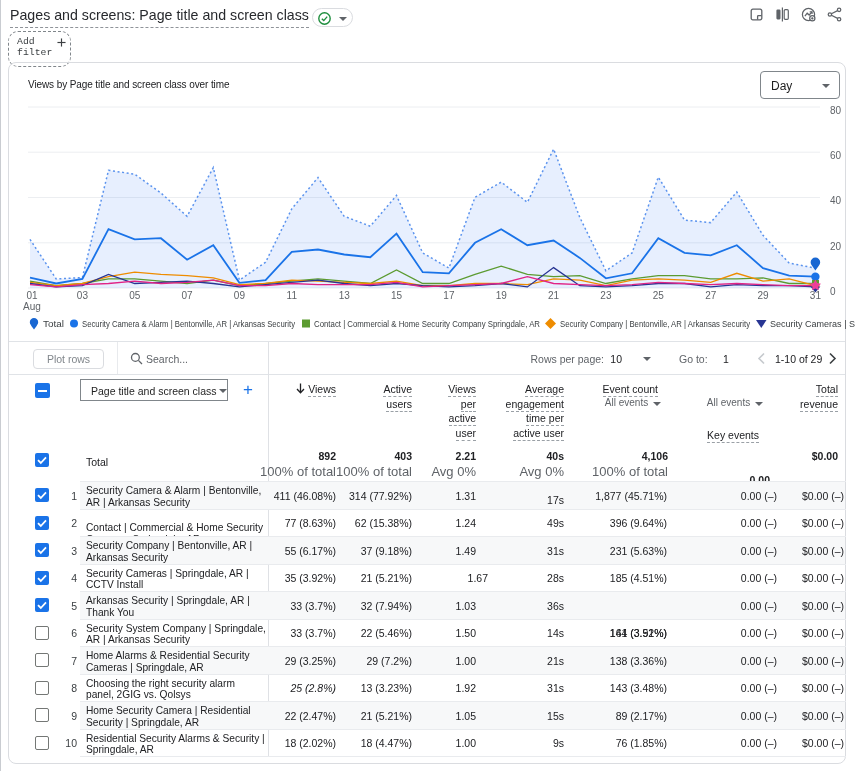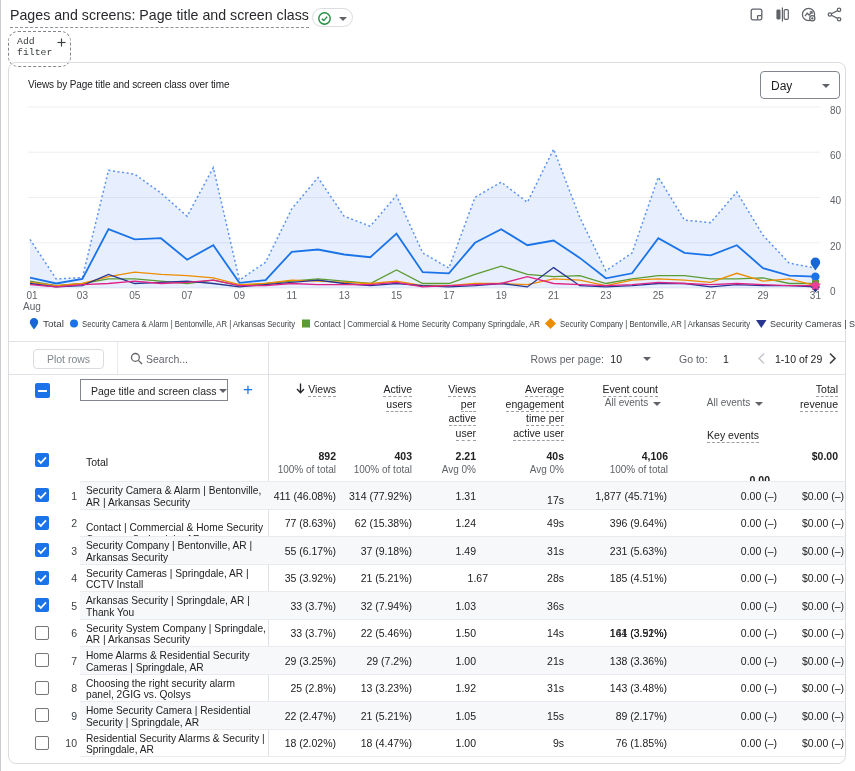--- a/index.html
+++ b/index.html
@@ -152,21 +152,21 @@
   <span class="abs" style="left:10px;top:5px;font-size:10.5px;color:#1f1f1f;">Page title and screen class</span>
   <span class="caret abs" style="left:138px;top:9px;"></span>
 </div>
 <div class="abs" style="left:243px;top:380px;font-size:17px;color:#1a73e8;font-weight:400;">+</div>
 
 <style>
 .hcol { position:absolute; text-align:right; font-size:10.5px; color:#202124; line-height:14.5px; }
 .hcol span { border-bottom:1px dashed #9aa0a6; padding-bottom:1px; }
 .subcap { position:absolute; text-align:right; font-size:10px; color:#5f6368; }
 .num { position:absolute; text-align:right; font-size:10.5px; color:#202124; }
-.sub { position:absolute; text-align:right; font-size:10px; color:#5f6368; }
+.sub { position:absolute; text-align:right; font-size:13px; color:#5f6368; }
 .dim { position:absolute; font-size:10.2px; color:#202124; line-height:11.5px; }
 .rn  { position:absolute; text-align:right; font-size:10.5px; color:#3c4043; width:16px; }
 .cb  { position:absolute; left:35px; width:14px; height:14px; }
 .cbu { border:1.6px solid #747775; border-radius:2px; background:#fff; }
 .cbc { background:#1a73e8; border-radius:2px; }
 .rowline { position:absolute; left:80px; width:766px; height:1px; background:#e9ebee; }
 .zeb { position:absolute; left:80px; width:765px; height:27.5px; background:#f7f8f9; }
 </style>
 <div class="hcol" style="right:519px;top:382px;width:100px;"><svg style="position:relative;top:1px;margin-right:3px;" width="9" height="11" viewBox="0 0 9 11">
       <path d="M4.5 0.5 V9 M1 6 L4.5 9.7 L8 6" fill="none" stroke="#202124" stroke-width="1.3"></path>
@@ -292,21 +292,21 @@
 <div class="num" style="right:379px;top:654.5px;">1.00</div>
 <div class="num" style="right:291px;top:654.5px;">21s</div>
 <div class="num" style="right:188px;top:654.5px;">138 (3.36%)</div>
 <div class="num" style="right:78px;top:654.5px;">0.00 (–)</div>
 <div class="num" style="right:11px;top:654.5px;">$0.00 (–)</div>
 <div class="rowline" style="top:673.5px;"></div>
 
 <div class="cb cbu" style="top:680.5px;"></div>
 <div class="rn" style="left:61px;top:682.0px;">8</div>
 <div class="dim" style="left:86px;top:677.5px;">Choosing the right security alarm<br>panel, 2GIG vs. Qolsys</div>
-<div class="num" style="right:519px;top:682.0px;">25 (2.8%)</div>
+<div class="num" style="right:519px;top:682.0px;font-style:italic;">25 (2.8%)</div>
 <div class="num" style="right:443px;top:682.0px;">13 (3.23%)</div>
 <div class="num" style="right:379px;top:682.0px;">1.92</div>
 <div class="num" style="right:291px;top:682.0px;">31s</div>
 <div class="num" style="right:188px;top:682.0px;">143 (3.48%)</div>
 <div class="num" style="right:78px;top:682.0px;">0.00 (–)</div>
 <div class="num" style="right:11px;top:682.0px;">$0.00 (–)</div>
 <div class="rowline" style="top:701.0px;"></div>
 
 <div class="zeb" style="top:701.5px;"></div>
 <div class="cb cbu" style="top:708.0px;"></div>

